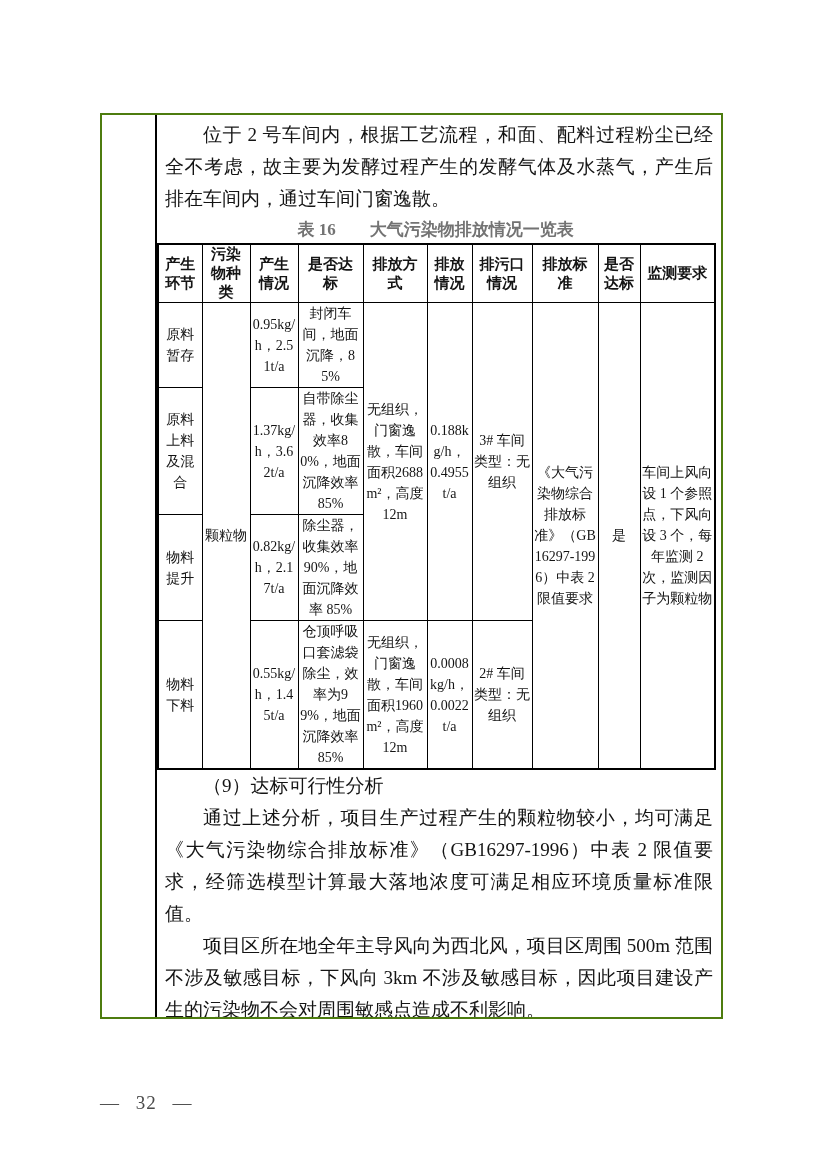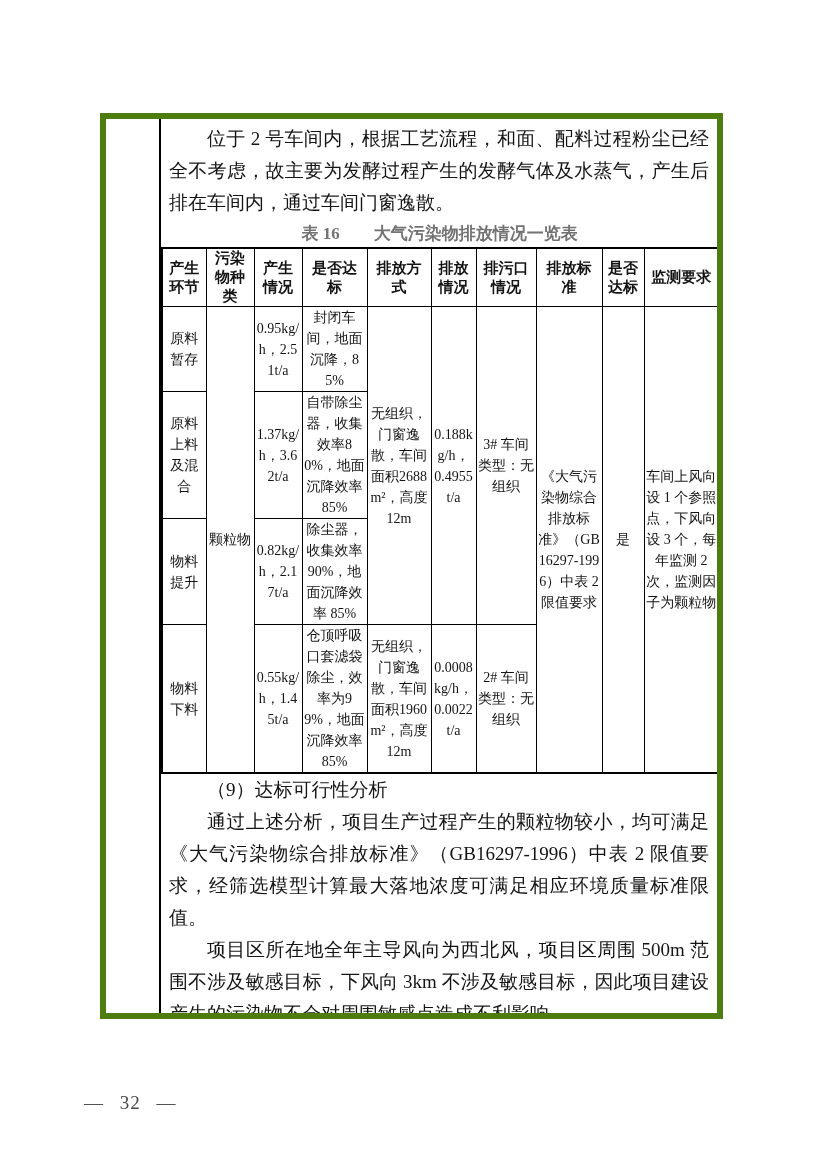--- a/index.html
+++ b/index.html
@@ -3,21 +3,21 @@
 <meta charset="utf-8">
 <style>
   html,body { margin:0; padding:0; }
   body {
     width:827px; height:1169px; position:relative;
     background:#ffffff; color:#111;
     font-family:"Liberation Serif","DejaVu Serif",serif;
   }
   .page-box {
     position:absolute; left:100px; top:113px; width:623px; height:906px;
-    border:6px solid #4d7c0f; box-sizing:border-box; display:flex;
+    border:2px solid #4d7c0f; box-sizing:border-box; display:flex;
   }
   .side-col {
     width:55px; border-right:2px solid #000; box-sizing:border-box; flex:none;
   }
   .main-col { flex:1; padding-top:4px; overflow:hidden; }
   .para {
     font-size:19px; line-height:32px; text-align:justify;
     text-indent:2em; margin:0; padding:0 8px; color:#141414;
   }
   .para.heading { text-align:left; }
@@ -32,21 +32,21 @@
   table.emis th, table.emis td {
     border:1px solid #000; text-align:center; vertical-align:middle;
     font-size:14px; line-height:21px; padding:0 1px; overflow:hidden;
     color:#141414; word-break:break-all;
   }
   table.emis th { font-weight:bold; font-size:15px; line-height:19px; padding:0 4px; }
   td.stage { padding:0 6px; }
   tr.rh { height:40px; } tr.r1 { height:70px; } tr.r2 { height:112px; }
   tr.r3 { height:103px; } tr.r4 { height:135px; }
   .footer-pagenum {
-    position:absolute; left:84px; top:1092px;
+    position:absolute; left:100px; top:1092px;
     font-size:19px; color:#4a4a4a; word-spacing:10px; letter-spacing:1px;text-align:right;
   }
 </style>
 </head>
 <body>
 
 <div class="page-box">
   <div class="side-col"></div>
   <div class="main-col">
 

